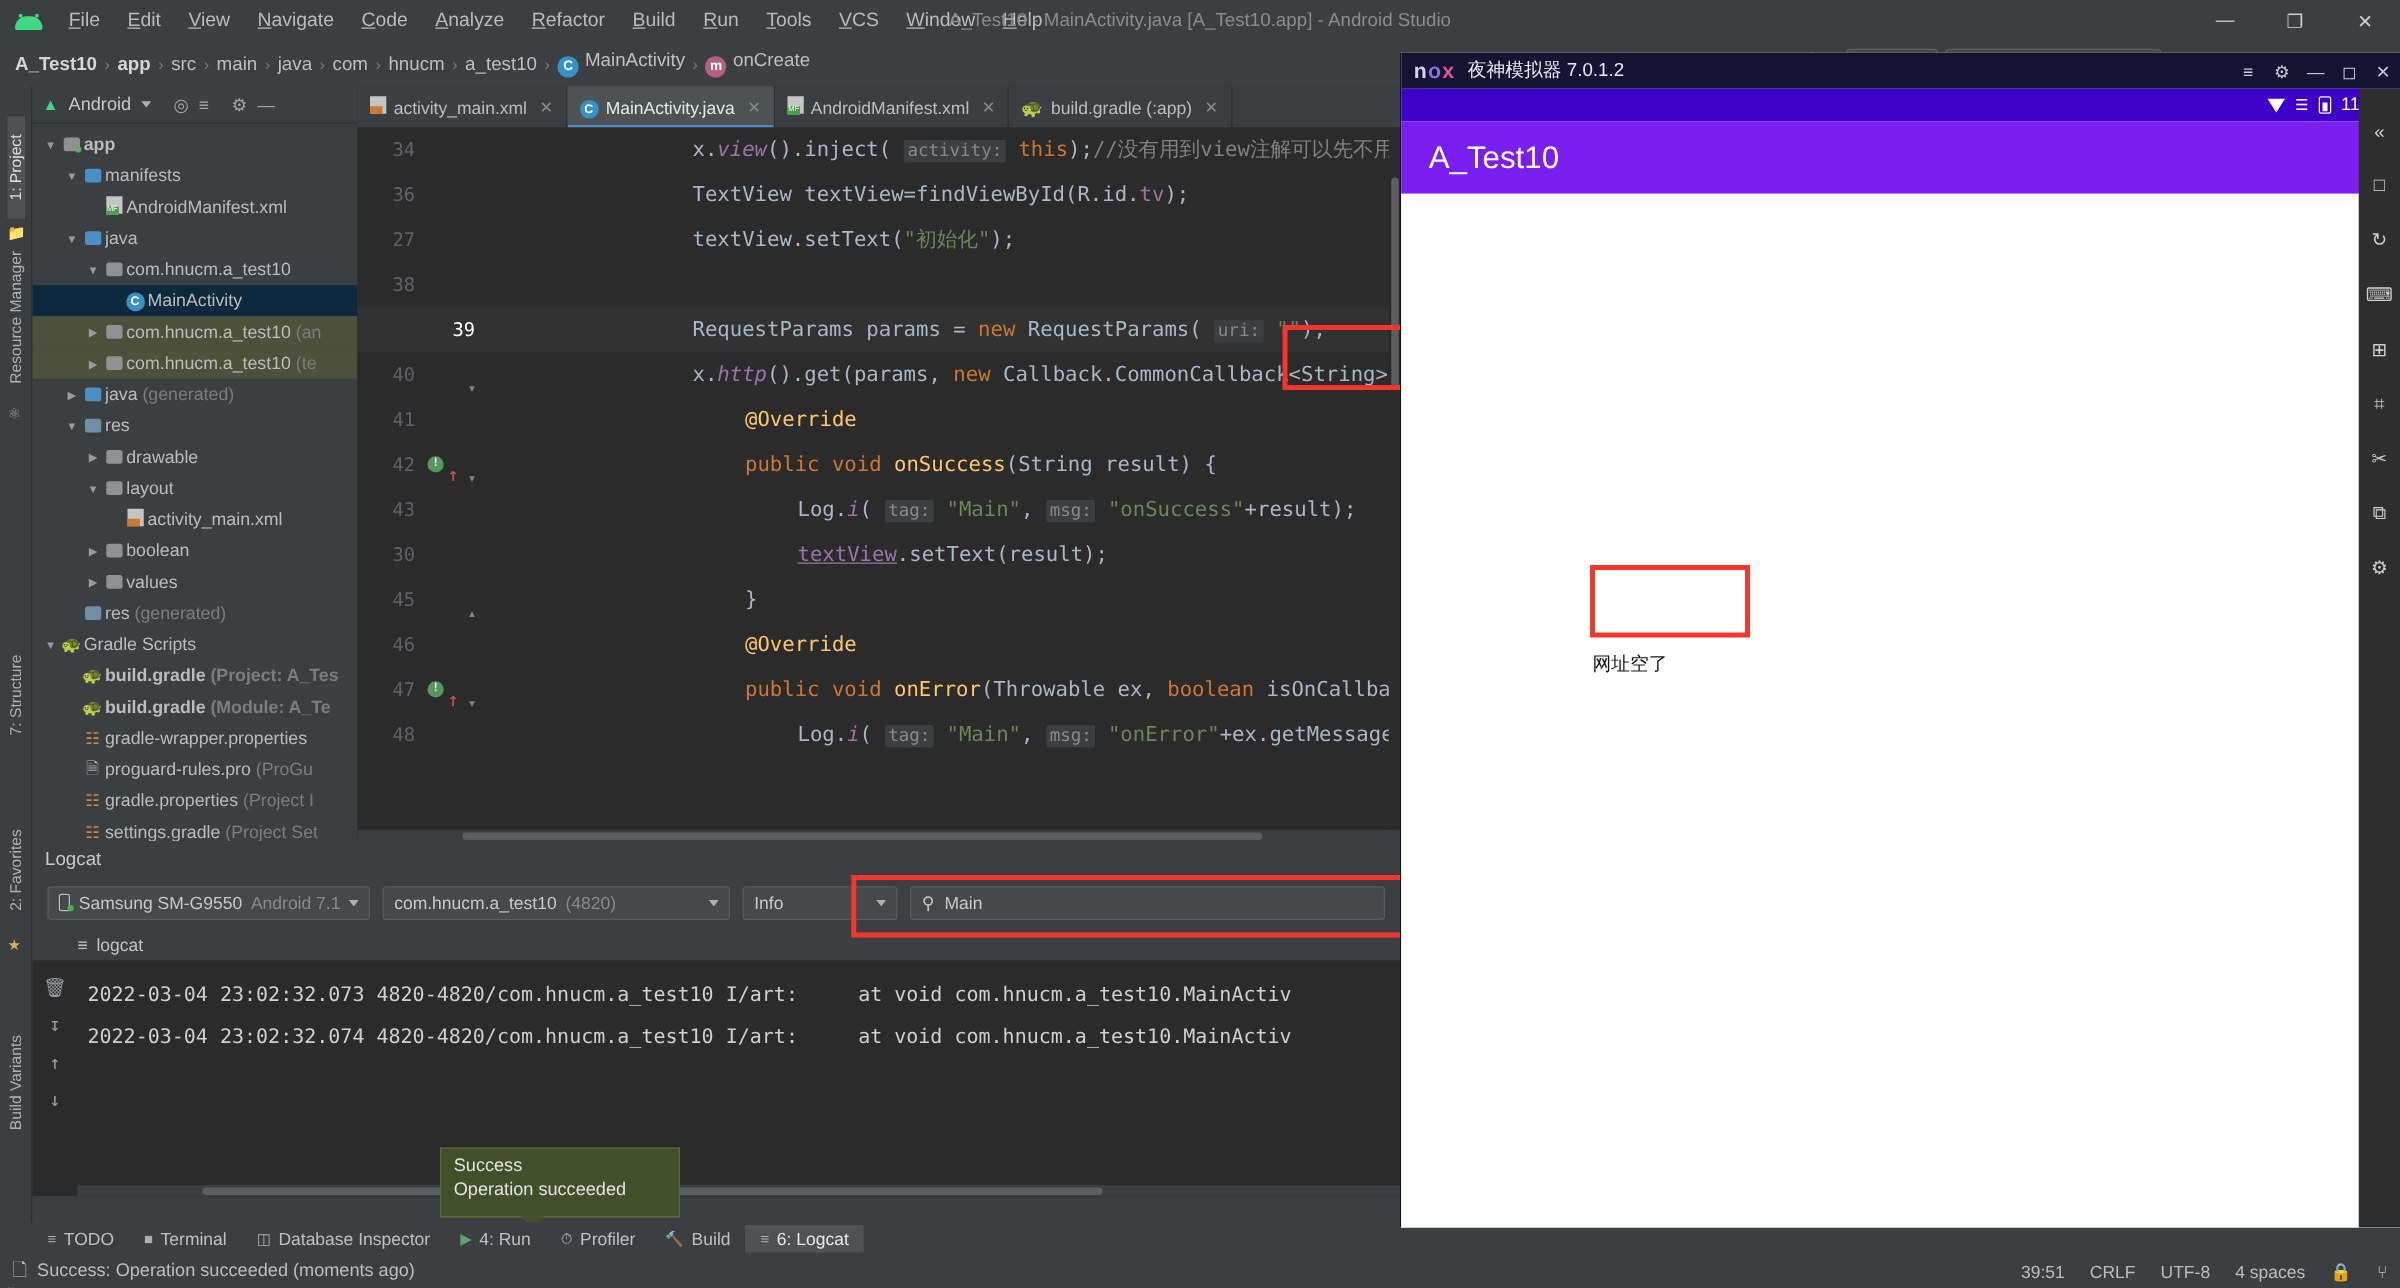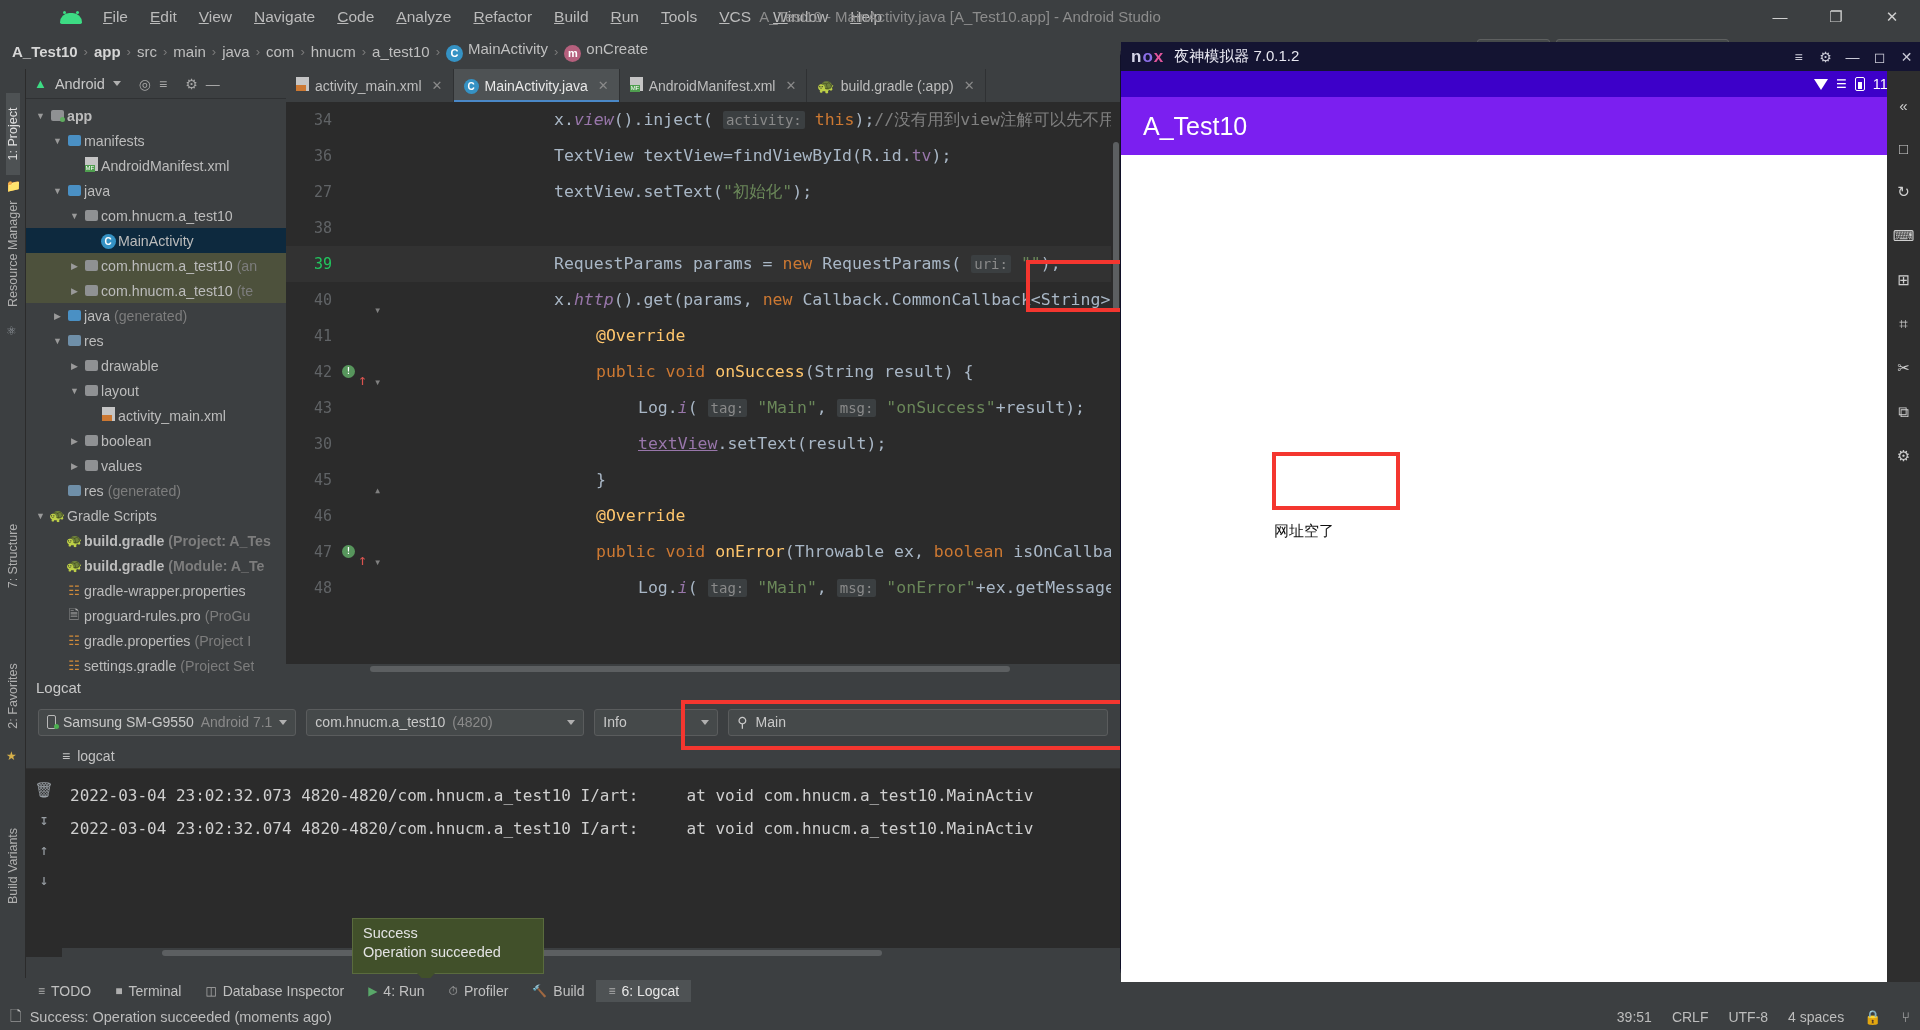--- a/index.html
+++ b/index.html
@@ -5,21 +5,21 @@
   * { box-sizing: border-box; margin:0; padding:0; }
   html,body{ width:1920px; height:1030px; overflow:hidden; background:#3c3f41;
     font-family:"Liberation Sans", sans-serif; }
   #app{ position:relative; width:1920px; height:1030px; }
 
   
   .row{ display:flex; align-items:center; }
 
   
   #titlebar{ position:absolute; left:0; top:0; width:1920px; height:33px;
-    background:#3c3f41; display:flex; align-items:center;padding-left:48px; }
+    background:#3c3f41; display:flex; align-items:center; }
   .droid-logo{ width:22px; height:14px; margin:0 10px 0 12px; position:relative; }
   .droid-logo:before{ content:""; position:absolute; left:0; bottom:0; width:22px; height:11px;
     background:#3ddc84; border-radius:11px 11px 2px 2px; }
   .droid-logo:after{ content:""; position:absolute; left:3px; top:1px; width:3px; height:3px;
     background:#3ddc84; border-radius:50%; box-shadow:13px 0 0 #3ddc84; }
   .menu-item{ color:#bbbbbb; font-size:15.5px; padding:4px 11px; cursor:default; white-space:nowrap;}
   .menu-item u{ text-decoration:underline; }
   #win-title{ position:absolute; left:0; right:0; text-align:center; color:#8c8c8c; font-size:15px;
     pointer-events:none; top:8px;}
   .wbtns{ position:absolute; right:0; top:0; height:33px; display:flex; }
@@ -85,21 +85,21 @@
   .mf-ico:after{ content:"MF"; position:absolute; left:0; bottom:-1px; font-size:6px; background:#4f9e4f;
     color:#fff; padding:0 1px; line-height:7px;}
   .c-ico{ display:inline-block; width:15px;height:15px;border-radius:50%;background:#3592c4;color:#fff;
     font-size:10px;text-align:center;line-height:15px;font-weight:bold;}
 
   #code{ position:relative; height:571px; background:#2b2b2b; overflow:hidden;
     font-family:"DejaVu Sans Mono", monospace; font-size:16.5px; }
   .cline{ position:relative; height:36px; line-height:36px; white-space:pre; }
   .cline.cur{ background:#323232; }
   .gut{ position:absolute; left:0; width:46px; text-align:right; color:#606366; font-size:15px; }
-  .cline.cur .gut{ color:#22c55e; }
+  .cline.cur .gut{ color:#ffffff;margin-left:48px; }
   .marks{ position:absolute; left:48px; width:52px; height:36px; }
   .code-txt{ position:absolute; left:150px; }
   .kw{ color:#cc7832; } .str{ color:#6a8759; }
   .fn{ color:#ffc66d; } .cm{ color:#808080; } .fld{ color:#9876aa; }
   .plain{ color:#a9b7c6; } .hintp{ background:#3b3f41; color:#8a8a8a; border-radius:2px;
     padding:1px 3px; font-size:14px; }
   .underl{ color:#9876aa; text-decoration:underline; }
   .bulb{ position:absolute; left:8px; top:11px; width:13px;height:13px;border-radius:50%;
     background:#57965c; color:#fff; font-size:9px; text-align:center; line-height:13px; font-weight:bold;}
   .ovr{ position:absolute; left:24px; top:8px; color:#d9534f; font-size:15px; }
@@ -145,21 +145,21 @@
   #bottombar{ position:absolute; left:0; top:978px; width:1920px; height:26px; background:#3c3f41;
     display:flex; align-items:center; padding-left:26px; gap:0; }
   .btab{ display:flex; align-items:center; gap:6px; padding:3px 12px; color:#c0c0c0; font-size:14px; white-space:nowrap;}
   .btab.active{ background:#4e5254; color:#e8e8e8; }
   #statusbar{ position:absolute; left:0; top:1004px; width:1920px; height:26px; background:#3c3f41;
     display:flex; align-items:center; padding-left:10px; color:#bdbdbd; font-size:14.5px; gap:8px; }
   .st-right{ position:absolute; right:10px; display:flex; align-items:center; gap:20px; color:#bdbdbd; font-size:14px;}
 
   
   #nox{ position:absolute; left:1120px; top:42px; width:800px; height:940px; background:#fff;
-    border-left:1px solid #101028;border-radius:14px; }
+    border-left:1px solid #101028; }
   #noxtitle{ height:29px; background:#141432; display:flex; align-items:center; padding-left:10px; gap:10px;}
   .nox-logo{ font-size:17px; font-weight:bold; letter-spacing:1px; }
   .nox-logo .n{ color:#d5d5e8; } .nox-logo .o{ color:#8c6fe8; } .nox-logo .x{ color:#e0559b; }
   #noxtitle .tt{ color:#e7e7f0; font-size:15px; }
   .nox-ctrl{ position:absolute; right:0; top:0; height:29px; display:flex; align-items:center; gap:0; }
   .nox-btn{ width:27px; height:29px; display:flex; align-items:center; justify-content:center;
     color:#c9c9d6; font-size:14px; }
   #noxstatus{ height:26px; background:#3d00c9; display:flex; align-items:center;
     justify-content:flex-end; padding-right:12px; gap:8px; color:#fff; font-size:14.5px; }
   .sig{ display:inline-block; width:0;height:0;border-left:7px solid transparent;

